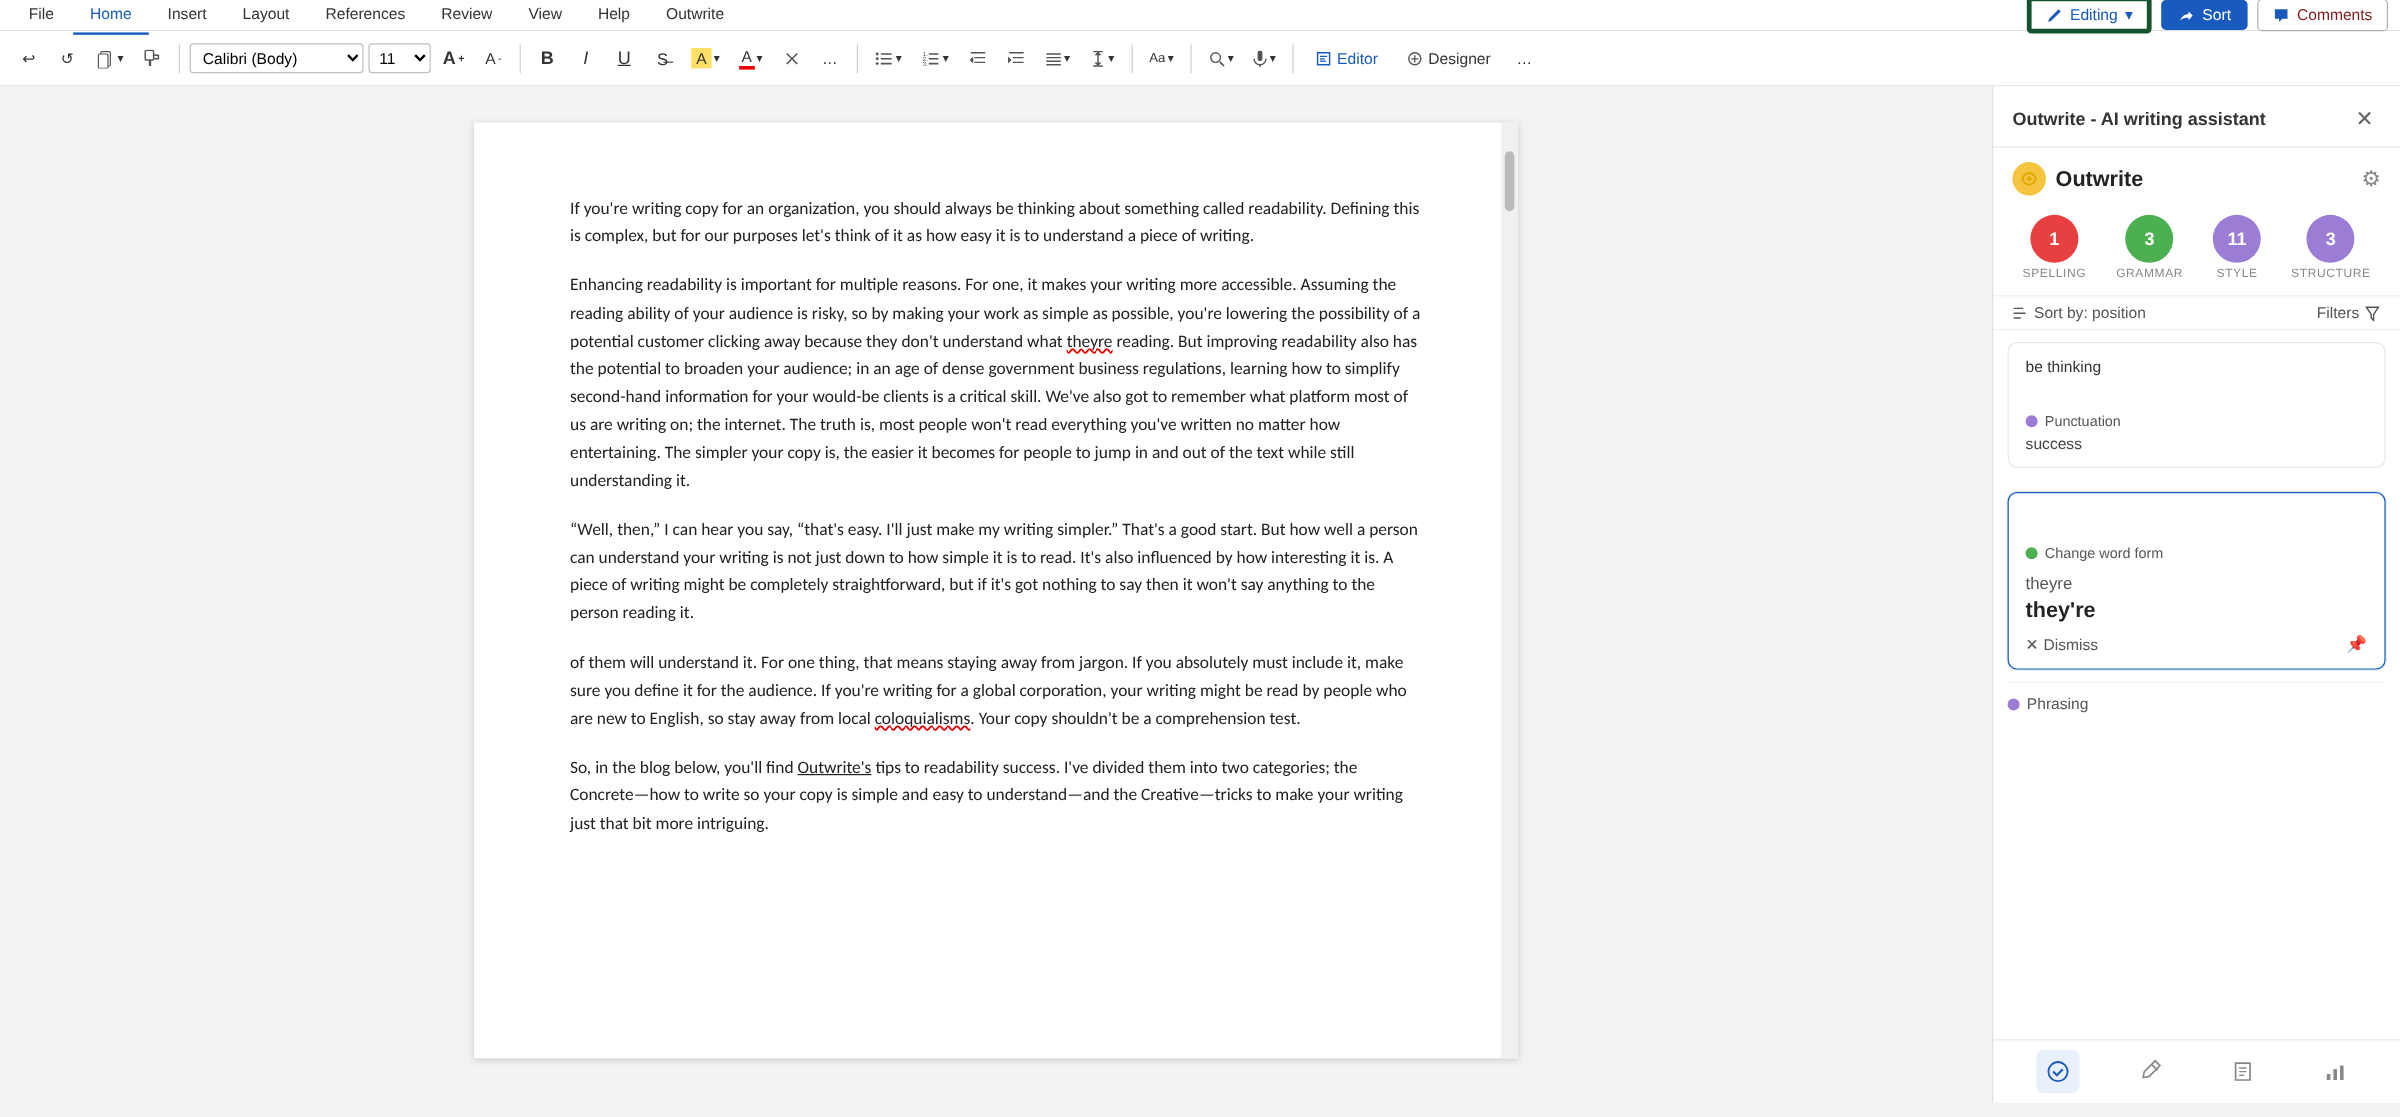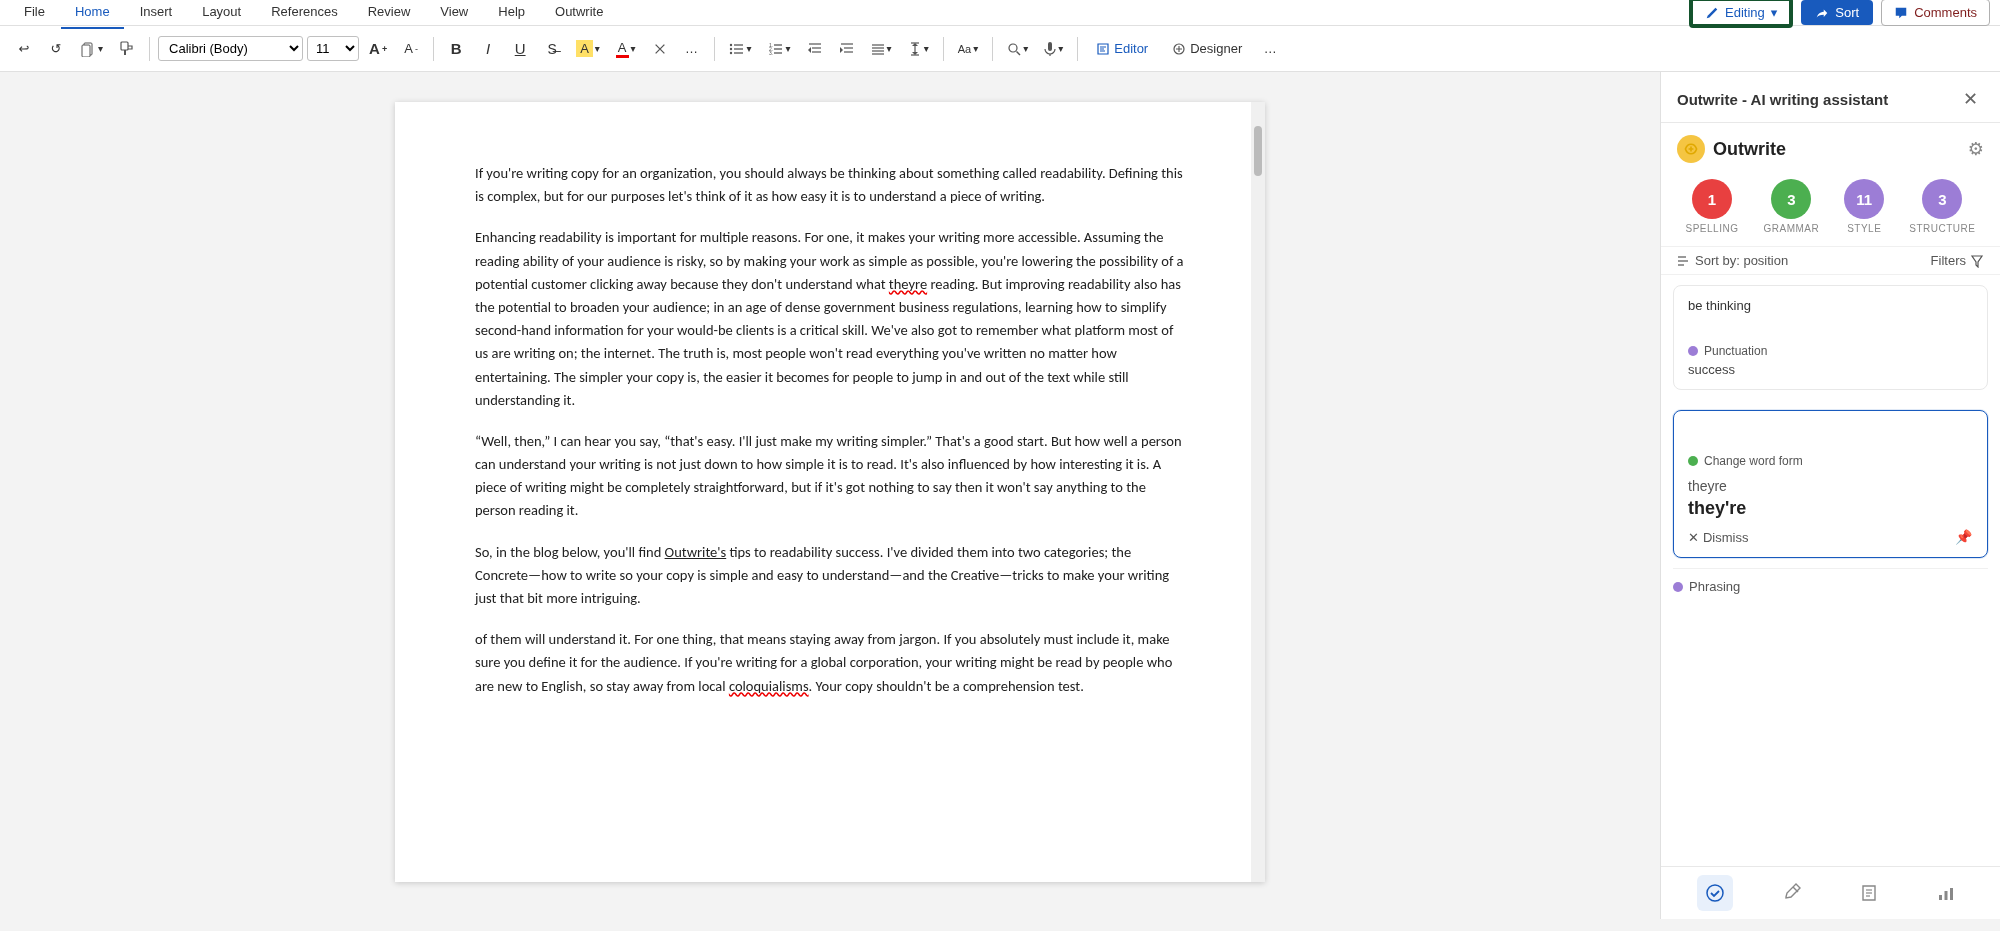--- a/index.html
+++ b/index.html
@@ -627,22 +627,22 @@
 
 <div class="main-area">
 
   <div class="doc-area">
     <div style="display:flex;align-items:flex-start;">
       <div class="doc-page">
         <div class="doc-text">
           <p>If you're writing copy for an organization, you should always be thinking about something called readability. Defining this is complex, but for our purposes let's think of it as how easy it is to understand a piece of writing.</p>
           <p>Enhancing readability is important for multiple reasons. For one, it makes your writing more accessible. Assuming the reading ability of your audience is risky, so by making your work as simple as possible, you're lowering the possibility of a potential customer clicking away because they don't understand what <span class="underline-red">theyre</span> reading. But improving readability also has the potential to broaden your audience; in an age of dense government business regulations, learning how to simplify second-hand information for your would-be clients is a critical skill. We've also got to remember what platform most of us are writing on; the internet. The truth is, most people won't read everything you've written no matter how entertaining. The simpler your copy is, the easier it becomes for people to jump in and out of the text while still understanding it.</p>
           <p>“Well, then,” I can hear you say, “that's easy. I'll just make my writing simpler.” That's a good start. But how well a person can understand your writing is not just down to how simple it is to read. It's also influenced by how interesting it is. A piece of writing might be completely straightforward, but if it's got nothing to say then it won't say anything to the person reading it.</p>
+          <p>of them will understand it. For one thing, that means staying away from jargon. If you absolutely must include it, make sure you define it for the audience. If you're writing for a global corporation, your writing might be read by people who are new to English, so stay away from local <span class="underline-red">coloquialisms</span>. Your copy shouldn't be a comprehension test.</p>
           <p>So, in the blog below, you'll find <span class="link-underline">Outwrite's</span> tips to readability success. I've divided them into two categories; the Concrete—how to write so your copy is simple and easy to understand—and the Creative—tricks to make your writing just that bit more intriguing.</p>
-          <p>of them will understand it. For one thing, that means staying away from jargon. If you absolutely must include it, make sure you define it for the audience. If you're writing for a global corporation, your writing might be read by people who are new to English, so stay away from local <span class="underline-red">coloquialisms</span>. Your copy shouldn't be a comprehension test.</p>
         </div>
 
         <div style="position:absolute;right:0;top:0;width:14px;height:100%;background:#f0f0f0;display:flex;flex-direction:column;align-items:center;padding:4px 0;">
           <div style="width:8px;height:50px;background:#bbb;border-radius:4px;margin-top:20px;"></div>
         </div>
       </div>
     </div>
   </div>
 
   <div class="sidebar">

